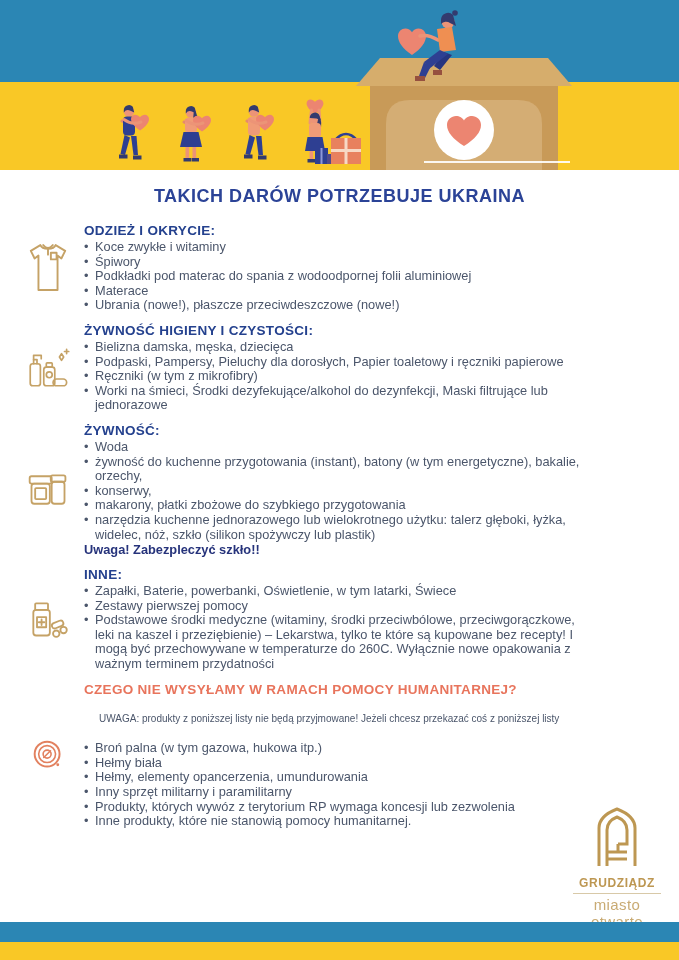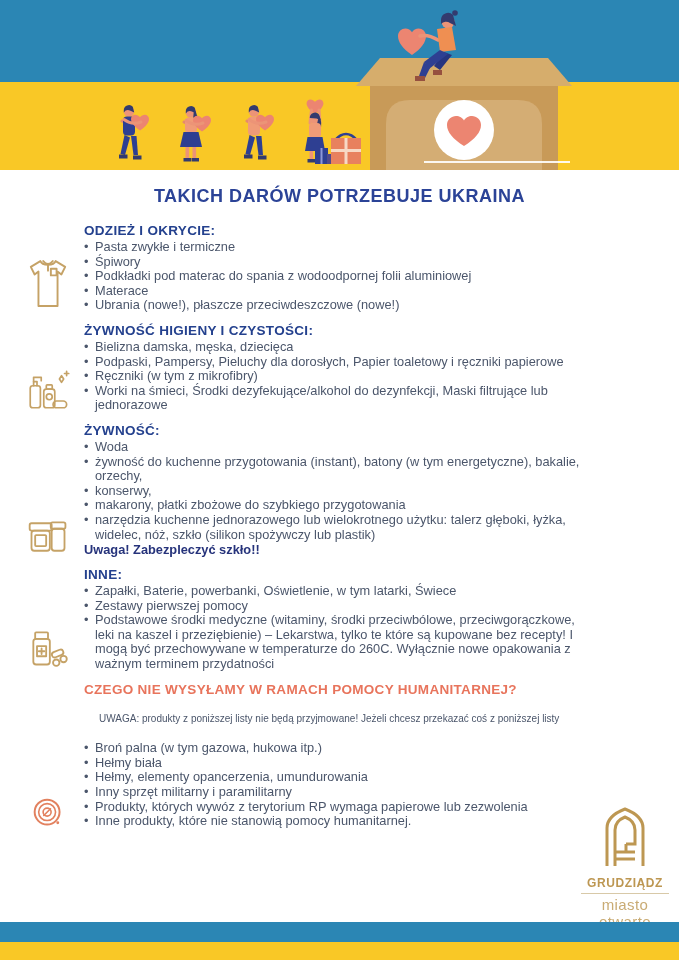--- a/index.html
+++ b/index.html
@@ -9,39 +9,39 @@
   }
   
   .banner{display:block;width:679px;height:170px;line-height:0;}
   
   .title{
     margin:16px 0 12px 0;text-align:center;
     font-size:18px;font-weight:700;letter-spacing:0.5px;color:#2b4397;
   }
   
   .sections{padding:4px 0 0 26px;}
-  .section{display:flex;align-items:flex-end;margin-bottom:10px;}
+  .section{display:flex;align-items:center;margin-bottom:10px;}
   .icon{flex:0 0 44px;width:44px;margin-right:14px;display:flex;justify-content:center;}
   .icon svg{display:block;}
   .section-body{width:520px;color:#4b566b;}
   .section-heading{
     margin:0 0 2px 0;font-size:13.5px;font-weight:700;letter-spacing:0.3px;color:#24418e;
   }
   .section-intro{margin:15px;width:520px;font-size:10px;line-height:14.6px;}
   .bullet-list{list-style:none;margin:0;padding:0;width:505px;}
   .section.has-intro .bullet-list{margin-top:5px;}
   .bullet-list li{
     position:relative;padding-left:11px;font-size:12.8px;line-height:14.6px;
   }
   .bullet-list li::before{
     content:"\2022";position:absolute;left:0;top:0;color:#4b566b;
   }
   .section-note{margin:0;font-size:12.8px;line-height:15px;font-weight:700;color:#26337b;}
   
-  .logo{position:absolute;top:804px;right:4px;width:100px;text-align:center;}
+  .logo{position:absolute;top:804px;right:12px;width:100px;text-align:center;}
   .logo-arch{display:inline-block;line-height:0;}
   .logo-name{margin-top:4px;font-size:12px;font-weight:700;letter-spacing:0.6px;color:#bd9752;}
   .logo-divider{margin:3px auto 2px auto;width:88px;height:1px;background:#d8c9a8;}
   .logo-tagline{font-size:15px;color:#c9ab74;letter-spacing:0.4px;}
   
   .footer{position:absolute;left:0;bottom:0;width:679px;}
   .stripe-blue{height:20px;background:#2b86b4;}
   .stripe-yellow{height:18px;background:#f9c826;}
 </style>
 </head>
@@ -148,21 +148,21 @@
               <path d="M17 5 Q22 11 27 5"></path>
               <path d="M22 9 V15"></path>
               <rect x="25" y="13" width="6" height="7"></rect>
             </g>
           </svg>
         </span>
       <div class="section-body">
         <h2 class="section-heading">ODZIEŻ I OKRYCIE:</h2>
 
         <ul class="bullet-list">
-            <li>Pasta zwykłe i termiczne</li>
+            <li>Koce zwykłe i witaminy</li>
             <li>Śpiwory</li>
             <li>Podkładki pod materac do spania z wodoodpornej folii aluminiowej</li>
             <li>Materace</li>
             <li>Ubrania (nowe!), płaszcze przeciwdeszczowe (nowe!)</li>
           </ul>
 
       </div>
     </section>
 
     <section class="section">
@@ -259,21 +259,21 @@
           </svg>
         </span>
       <div class="section-body">
         <h2 class="section-heading" style="color: rgb(232, 116, 92);">CZEGO NIE WYSYŁAMY W RAMACH POMOCY HUMANITARNEJ?</h2>
         <p class="section-intro">UWAGA: produkty z poniższej listy nie będą przyjmowane! Jeżeli chcesz przekazać coś z poniższej listy</p>
         <ul class="bullet-list">
             <li>Broń palna (w tym gazowa, hukowa itp.)</li>
             <li>Hełmy biała</li>
             <li>Hełmy, elementy opancerzenia, umundurowania</li>
             <li>Inny sprzęt militarny i paramilitarny</li>
-            <li>Produkty, których wywóz z terytorium RP wymaga papierowe lub zezwolenia</li>
+            <li>Produkty, których wywóz z terytorium RP wymaga koncesji lub zezwolenia</li>
             <li>Inne produkty, które nie stanowią pomocy humanitarnej.</li>
           </ul>
 
       </div>
     </section>
   </main>
 
   <div class="logo">
     <span class="logo-arch">
       <svg viewBox="0 0 52 64" width="54" height="64" aria-hidden="true">

